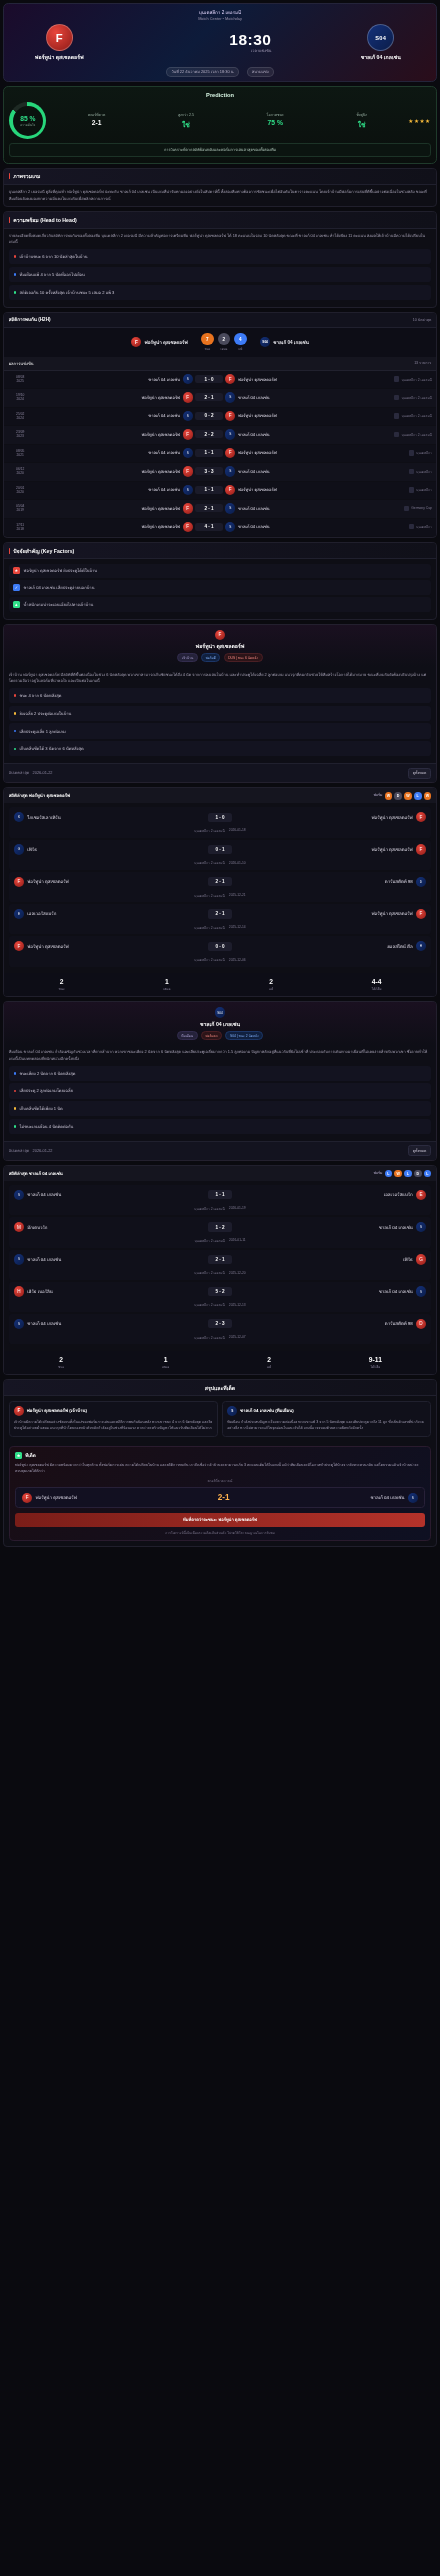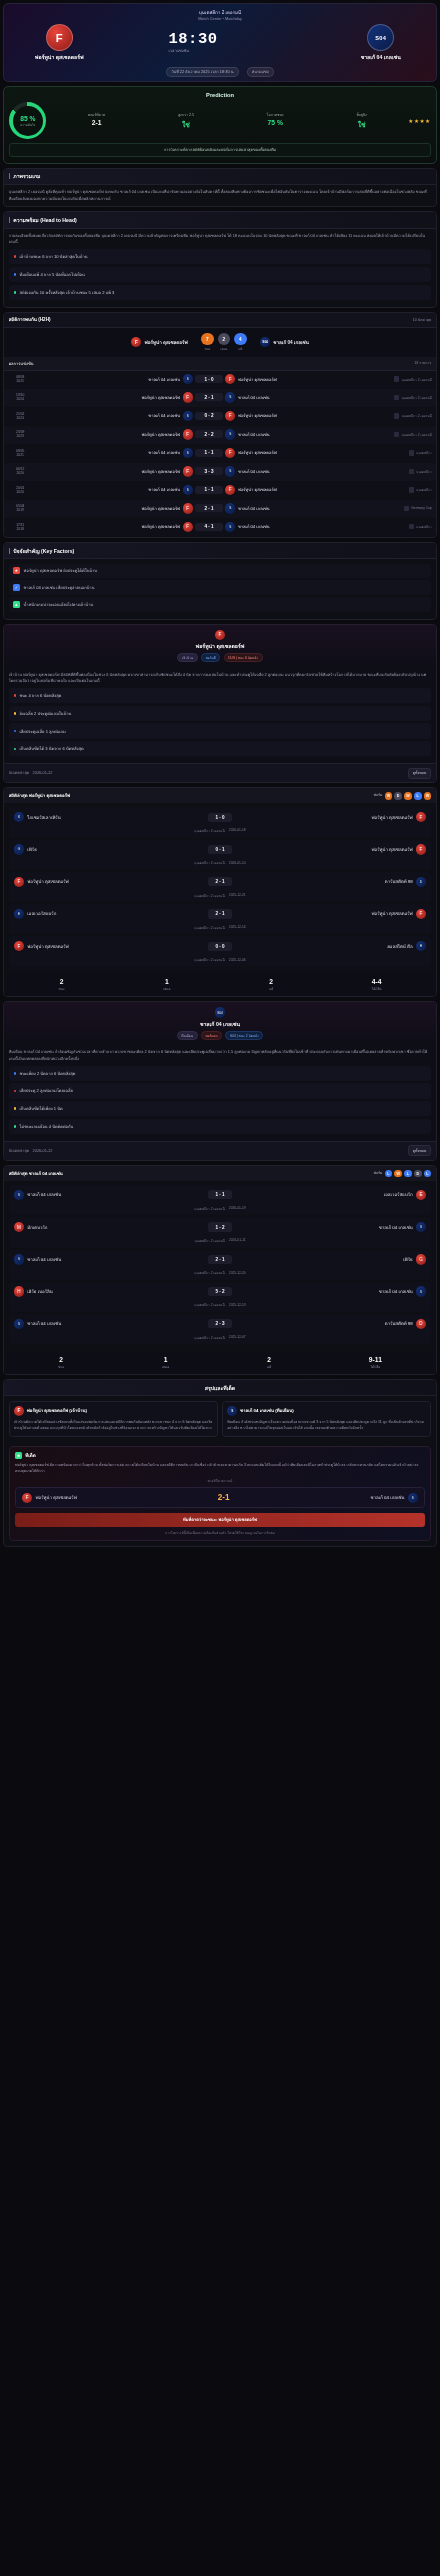--- a/index.html
+++ b/index.html
@@ -40,21 +40,21 @@
     width:27px;height:27px;border-radius:50%;
     margin:0 auto 2.1px;
     display:flex;align-items:center;justify-content:center;
     font-size:11.3px;font-weight:bold;color:#fff;
     border:1px solid rgba(255,255,255,.25);
   }
   .crest.home { background:radial-gradient(circle at 35% 30%,#e8463c,#8e1b17); }
   .crest.away { background:linear-gradient(135deg,#14317a,#0b1d4a); font-size:5.7px; letter-spacing:0.3px;}
   .team-name { font-size:5.2px; font-weight:bold; color:#ffffff; }
   .kick {
-    text-align:left; width:103px;font-family:Liberation Mono, monospace;
+    text-align:right; width:103px;
   }
   .kick .time {
     font-size:15.5px; font-weight:bold; letter-spacing:0.5px; color:#ffffff;
     line-height:1;
   }
   .kick .lbl { font-size:3.9px; color:#a79fba; margin-top:1px; }
   .hero-foot {
     margin-top:5.2px;
     display:flex; align-items:center; justify-content:center; gap:7.2px;
     font-size:3.9px; color:#b9b2c8;

